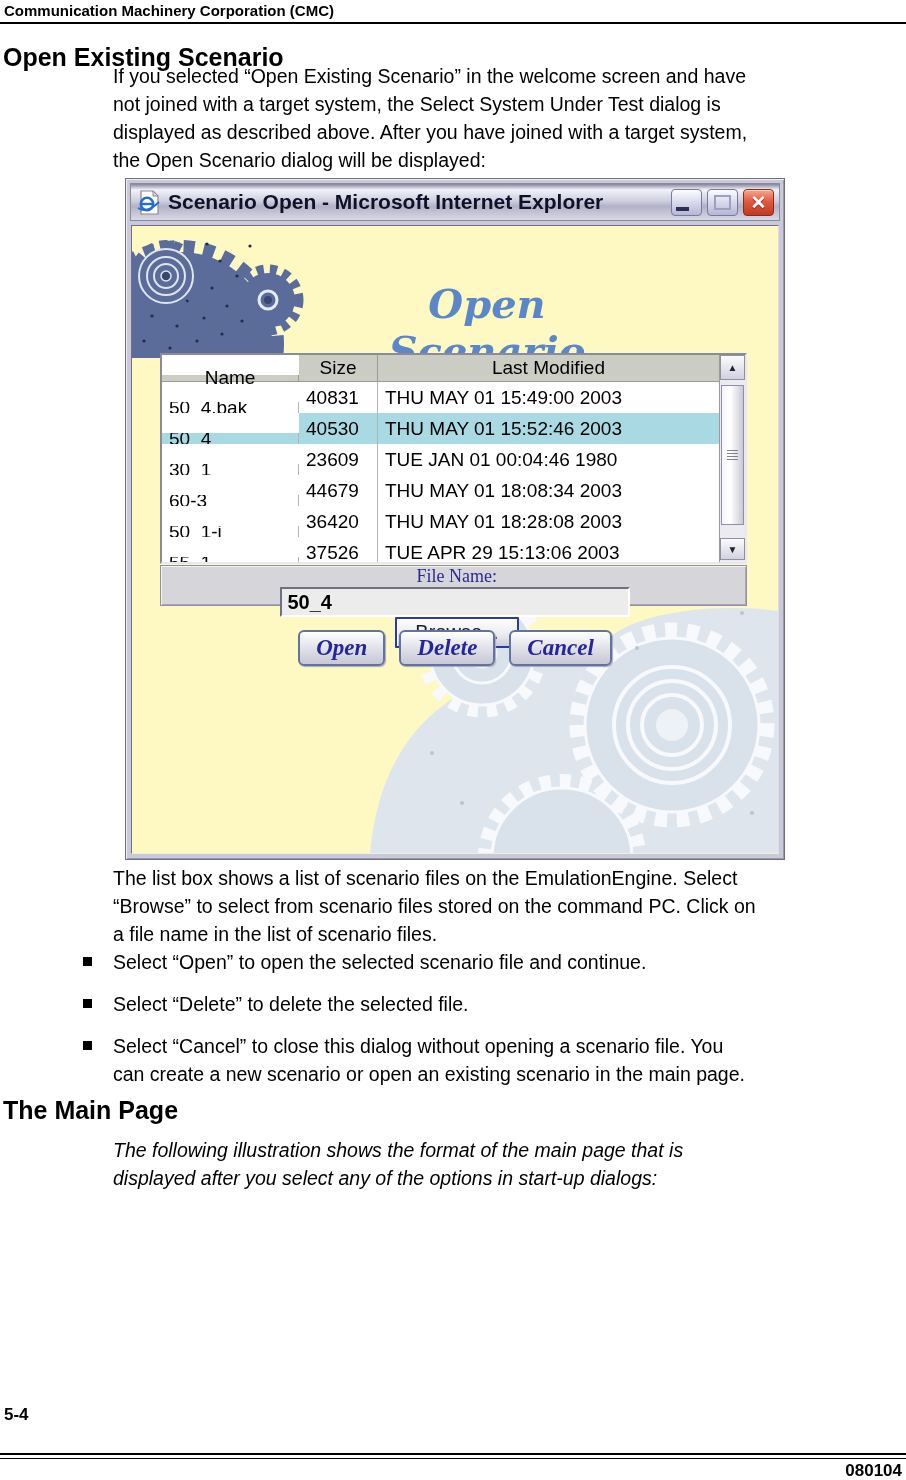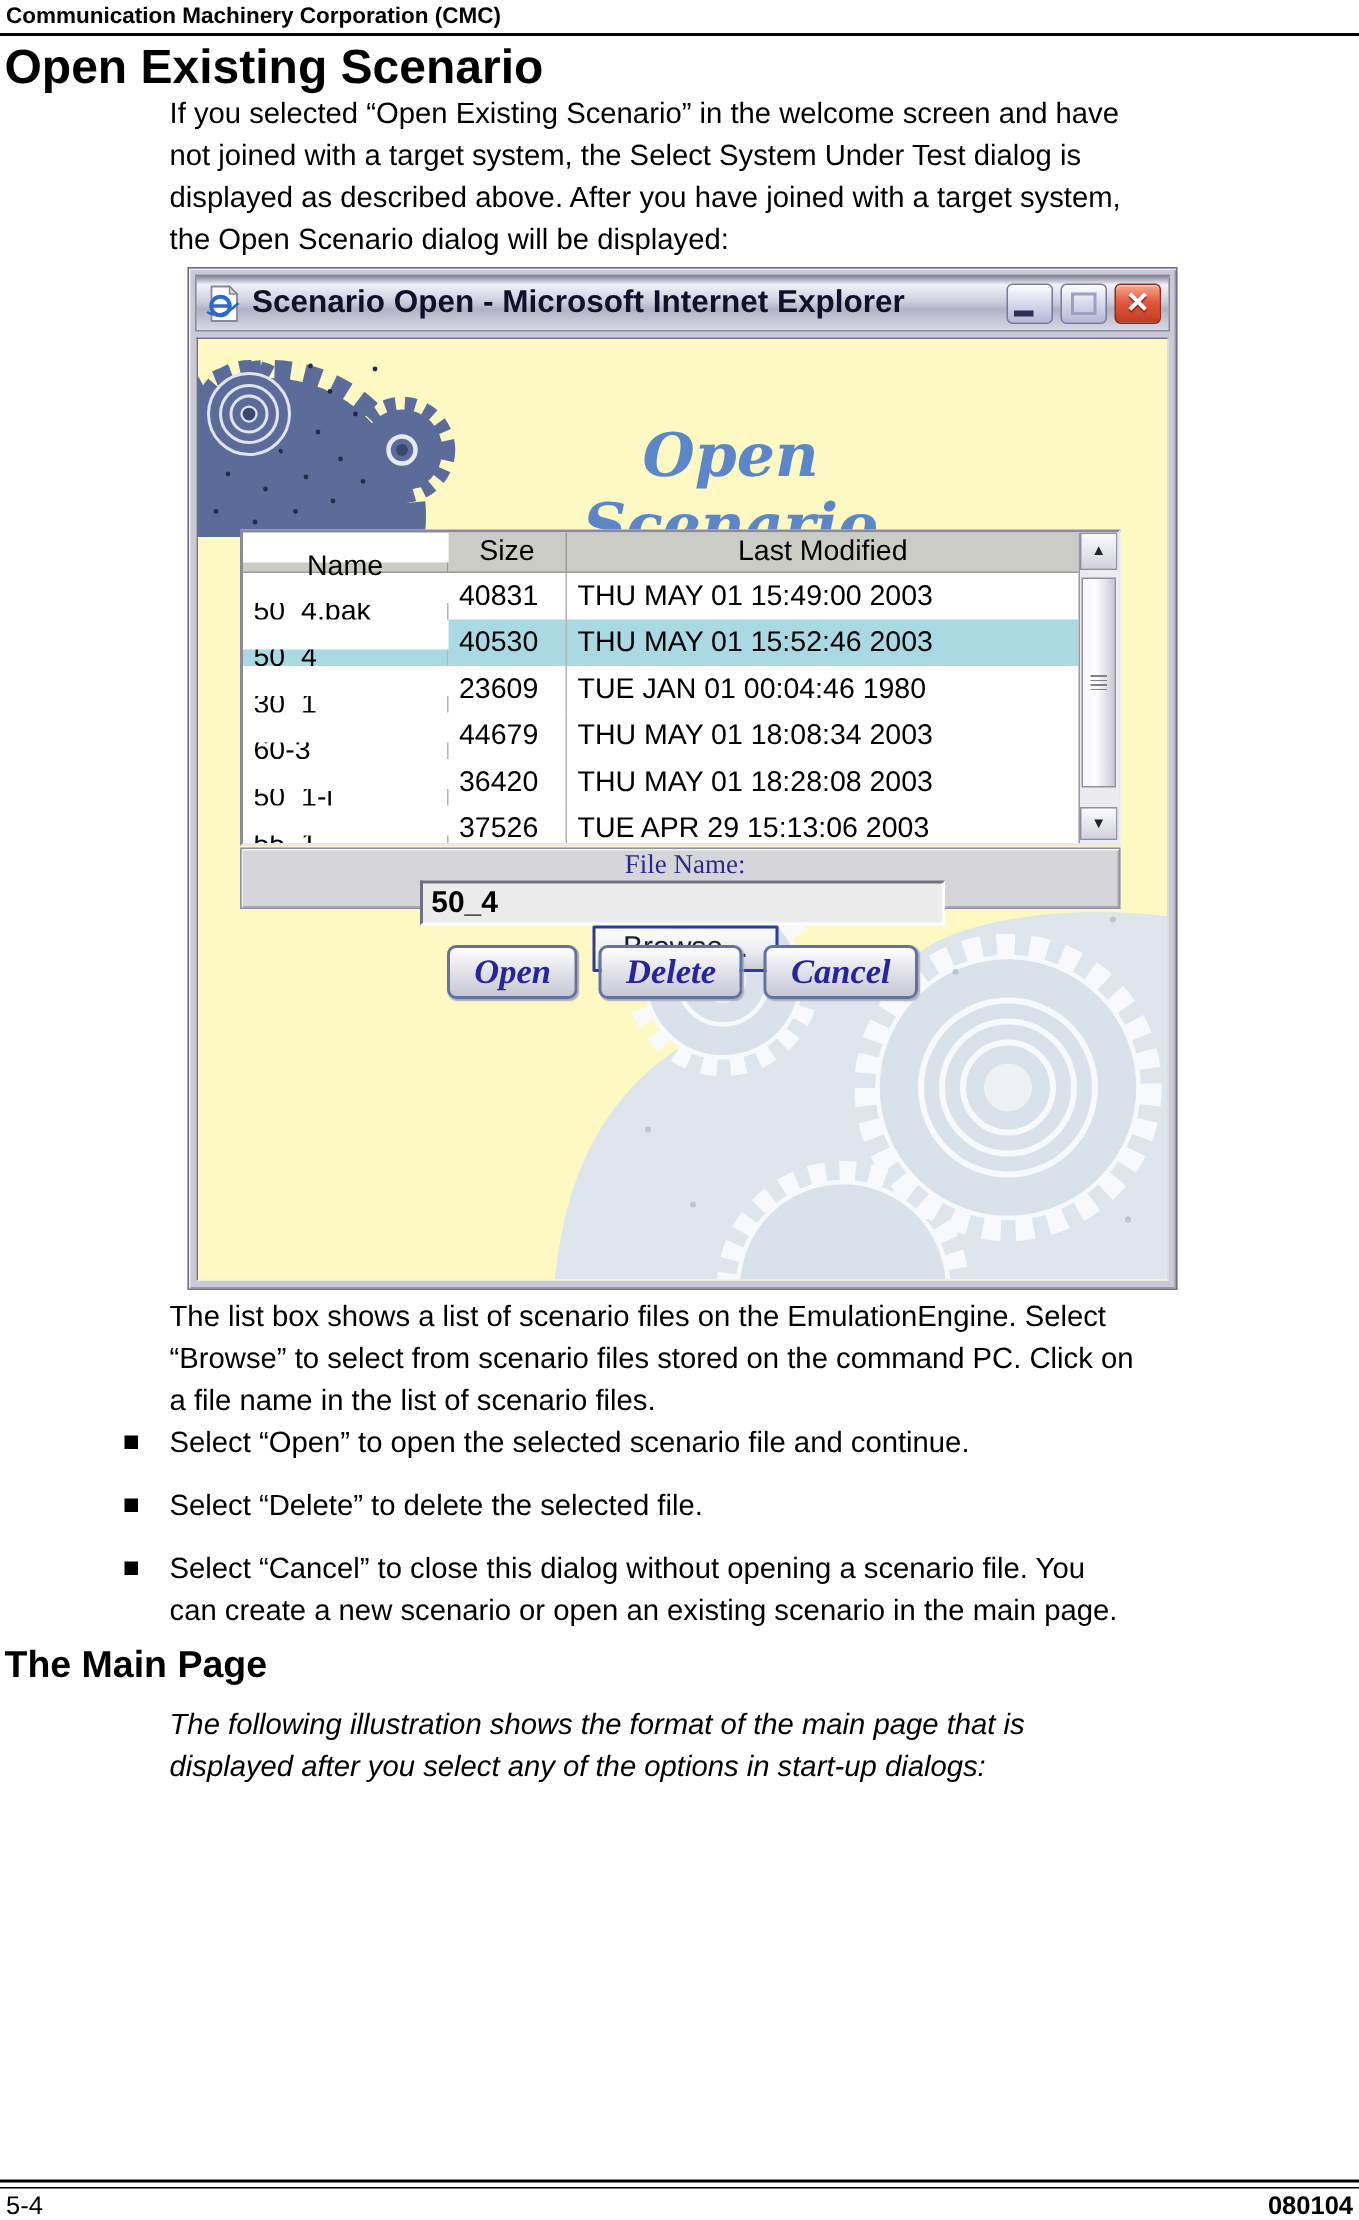--- a/index.html
+++ b/index.html
@@ -5,33 +5,33 @@
   html,body{margin:0;padding:0;}
   body{
     width:906px;height:1480px;position:relative;background:#ffffff;
     font-family:"Liberation Sans",sans-serif;color:#000;overflow:hidden;
   }
   .abs{position:absolute;}
 
   
   .doc-header{left:4px;top:2px;font-size:15px;font-weight:bold;letter-spacing:0;}
   .header-rule{left:0;top:22px;width:906px;height:0;border-top:2px solid #000;}
-  .h1{left:3px;top:26px;font-size:32px;font-weight:bold;}
+  .h1{left:3px;top:43px;font-size:25px;font-weight:bold;}
   .para{left:113px;font-size:19.5px;line-height:28px;white-space:pre-line;}
   .p1{top:62px;width:792px;}
   .p2{top:864px;width:792px;}
   .p3{top:1136px;width:792px;font-style:italic;}
   .bullets{left:113px;top:948px;margin:0;padding:0;list-style:none;width:792px;}
   .bullets li{position:relative;margin:0 0 14px 0;font-size:19.5px;line-height:28px;}
   .bullet-marker{position:absolute;left:-30px;top:9px;width:9px;height:9px;background:#000;}
   .bullet-text{white-space:pre-line;}
   .h2{left:3px;top:1096px;font-size:25px;font-weight:bold;}
   .footer-rule{left:0;top:1453px;width:906px;height:0;border-top:2px solid #000;}
   .footer-rule2{left:0;top:1458px;width:906px;height:0;border-top:1px solid #000;}
-  .footer-left{left:4px;top:1461px;font-size:17px;font-weight:normal;}
+  .footer-left{left:4px;top:1405px;font-size:17px;font-weight:bold;}
   .footer-right{right:4px;top:1461px;font-size:17px;font-weight:bold;}
 
   
   .win{
     left:125px;top:178px;width:658px;height:680px;background:#c9c9d7;
     border:1px solid #70707e;
     box-shadow:inset 1px 1px 0 #eeeef6, inset -1px -1px 0 #9a9aae;
   }
   .titlebar{
     position:absolute;left:4px;top:4px;right:4px;height:38px;

